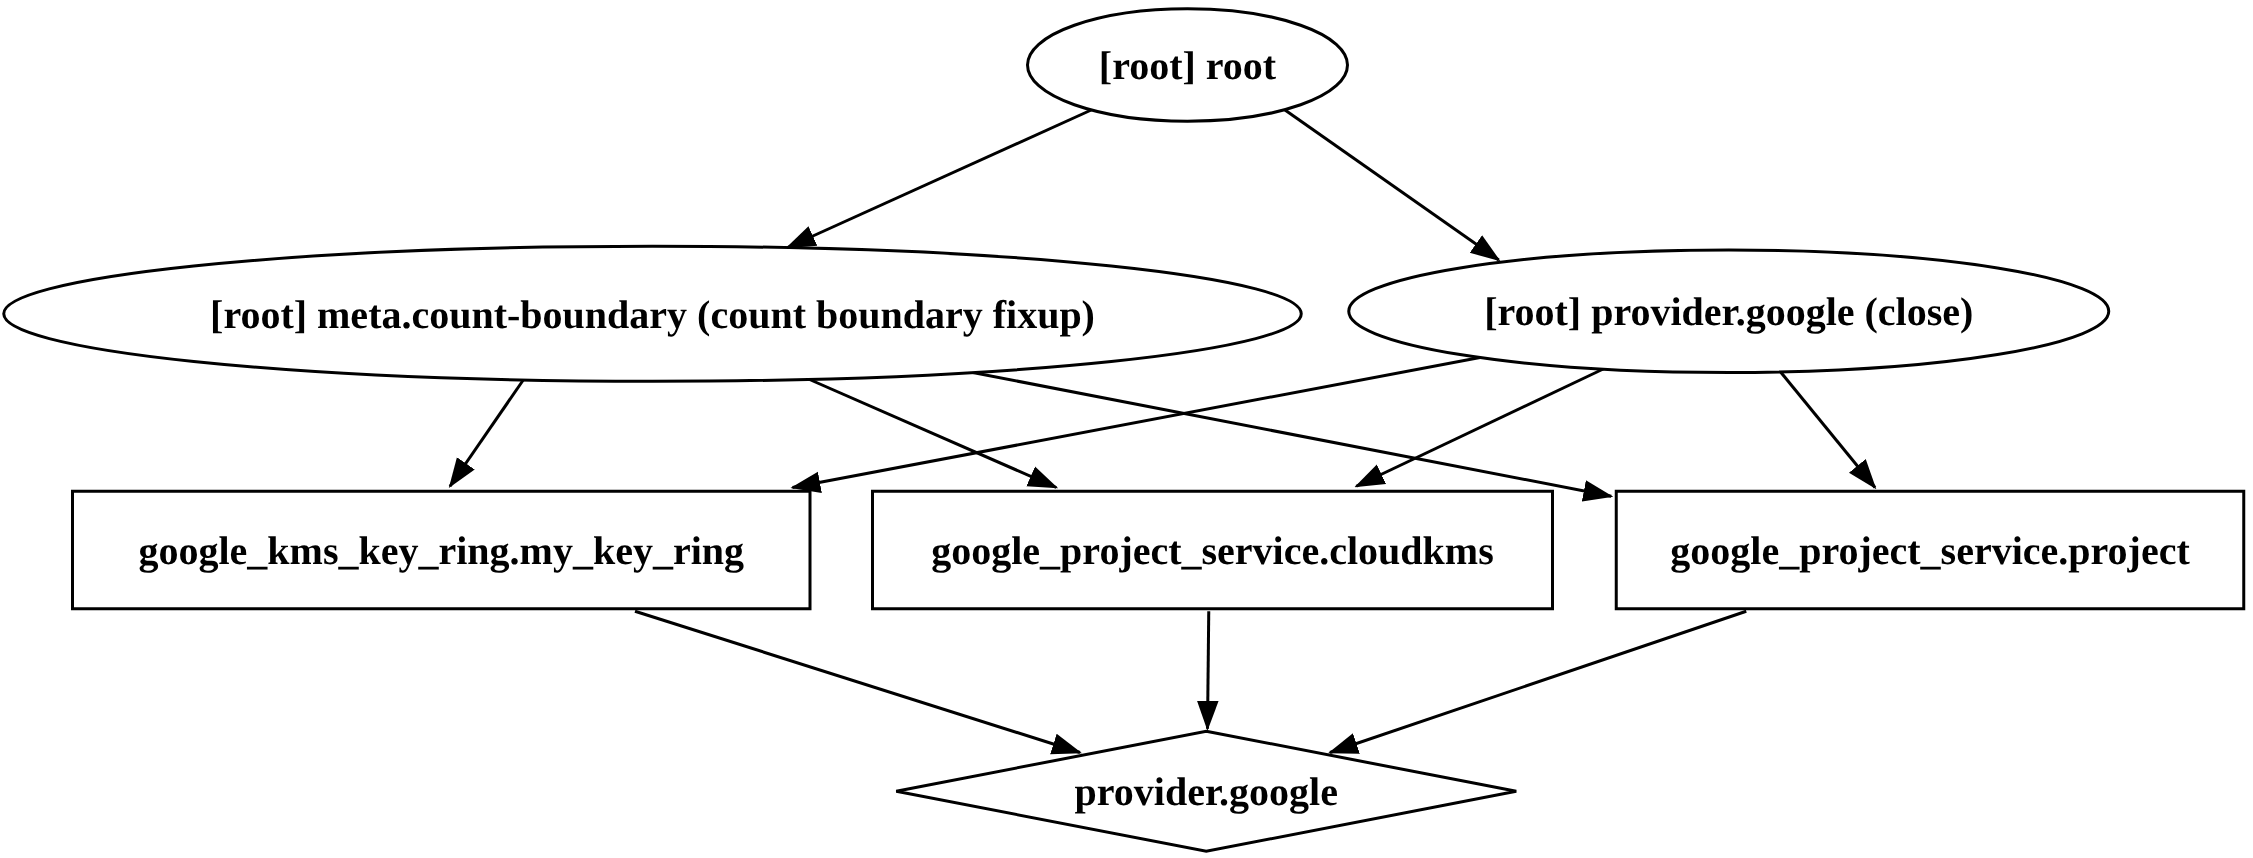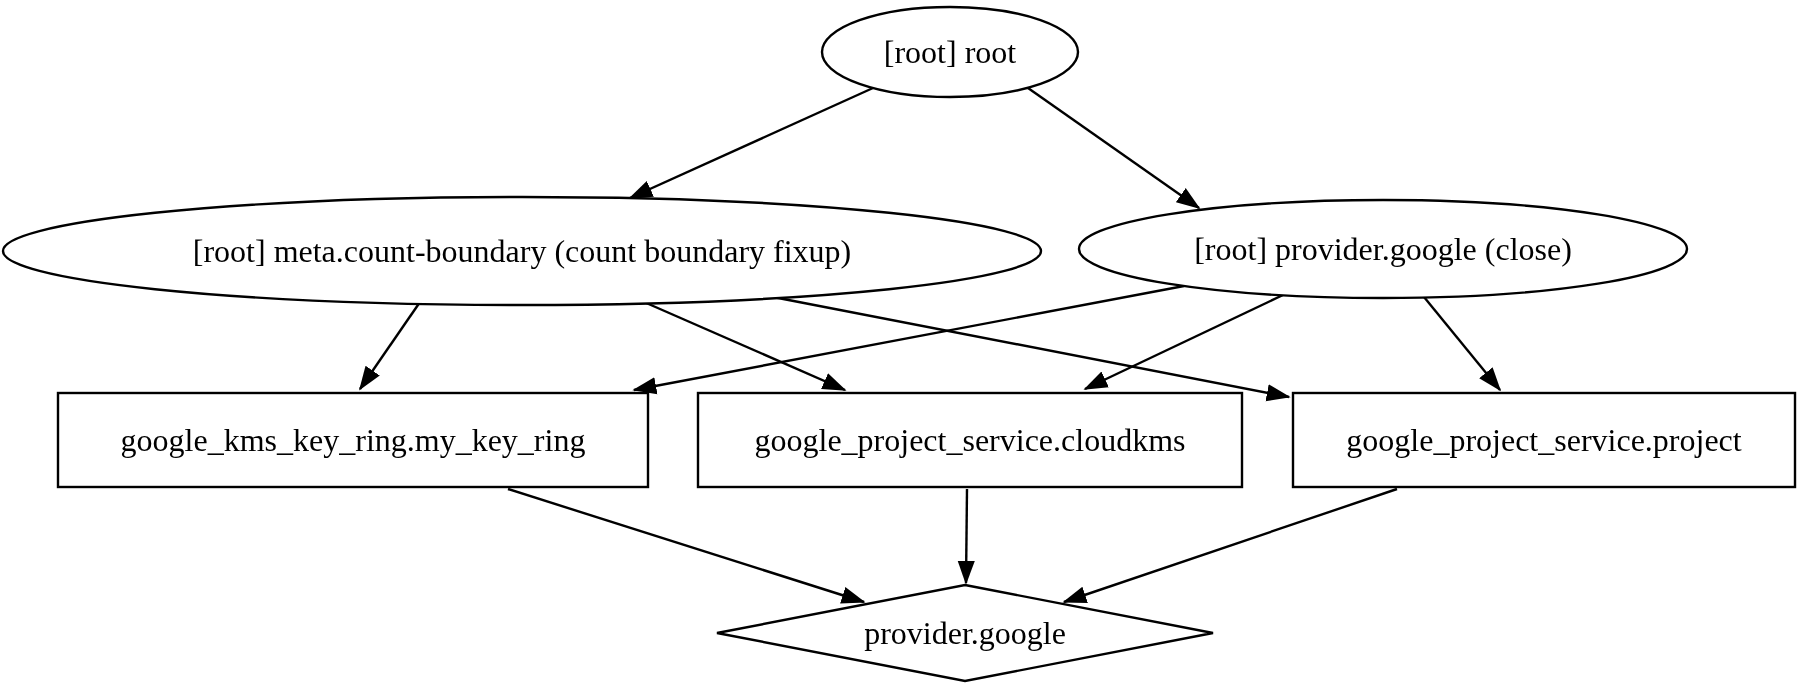--- a/index.html
+++ b/index.html
@@ -5,20 +5,21 @@
   html, body {
     margin: 0;
     padding: 0;
     background: #ffffff;
   }
   .graph-wrap {
     width: 1802px;
     height: 686px;
     background: #ffffff;
     overflow: hidden;
+    font-weight: bold;
   }
   svg text {
     font-family: "Liberation Serif", "DejaVu Serif", serif;
     font-size: 32px;
     fill: #000000;
   }
   svg .node-shape {
     fill: #ffffff;
     stroke: #000000;
     stroke-width: 2.4;

